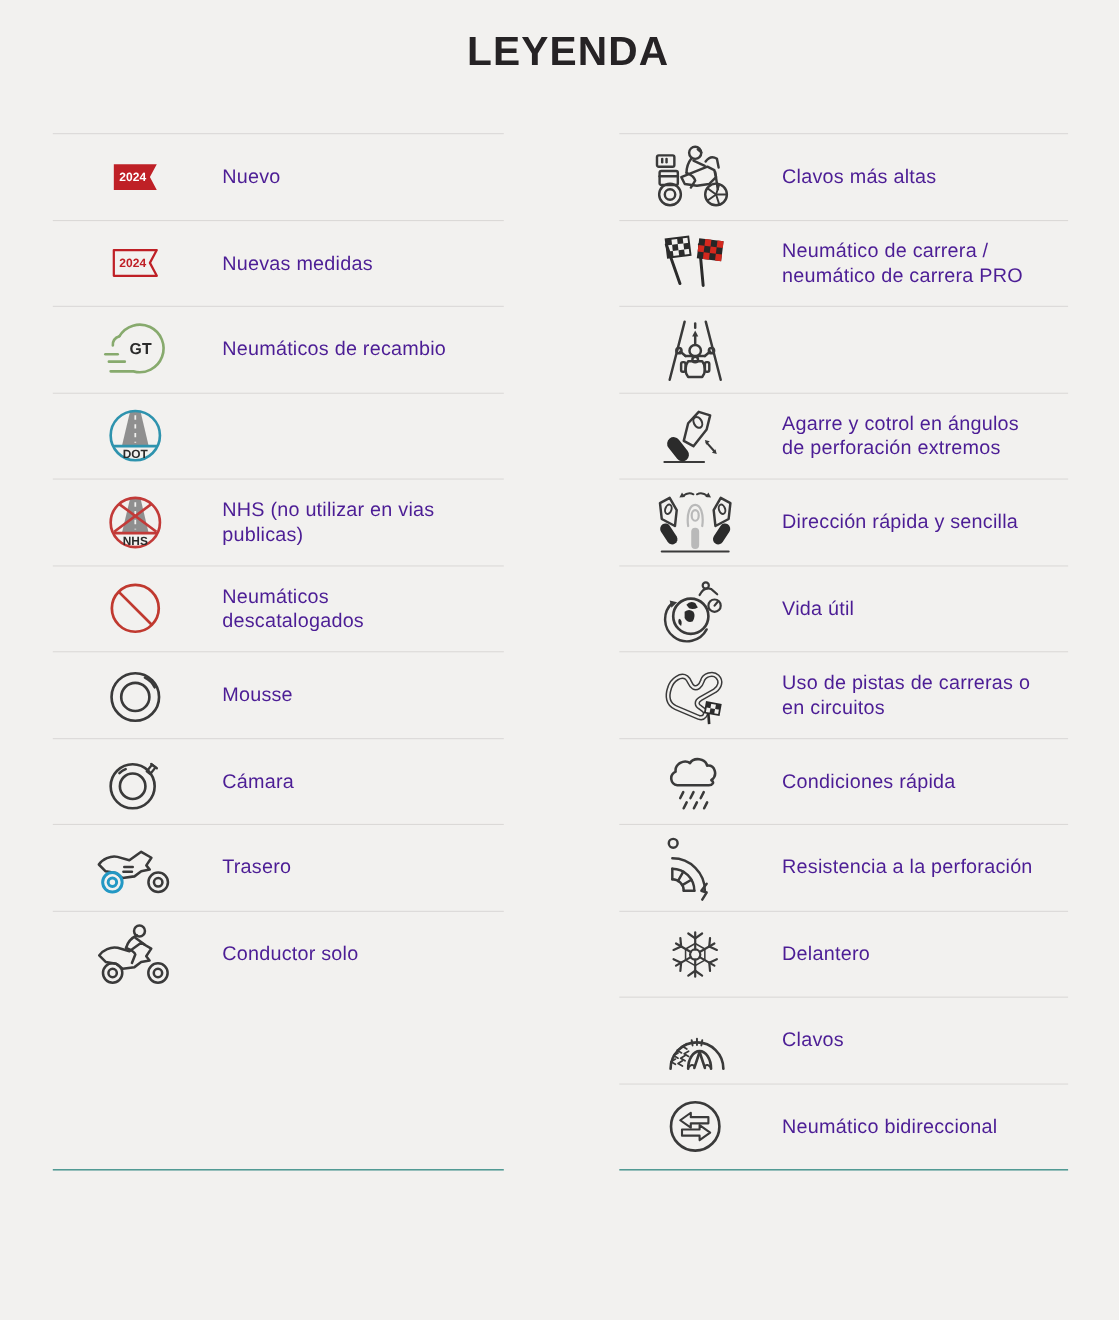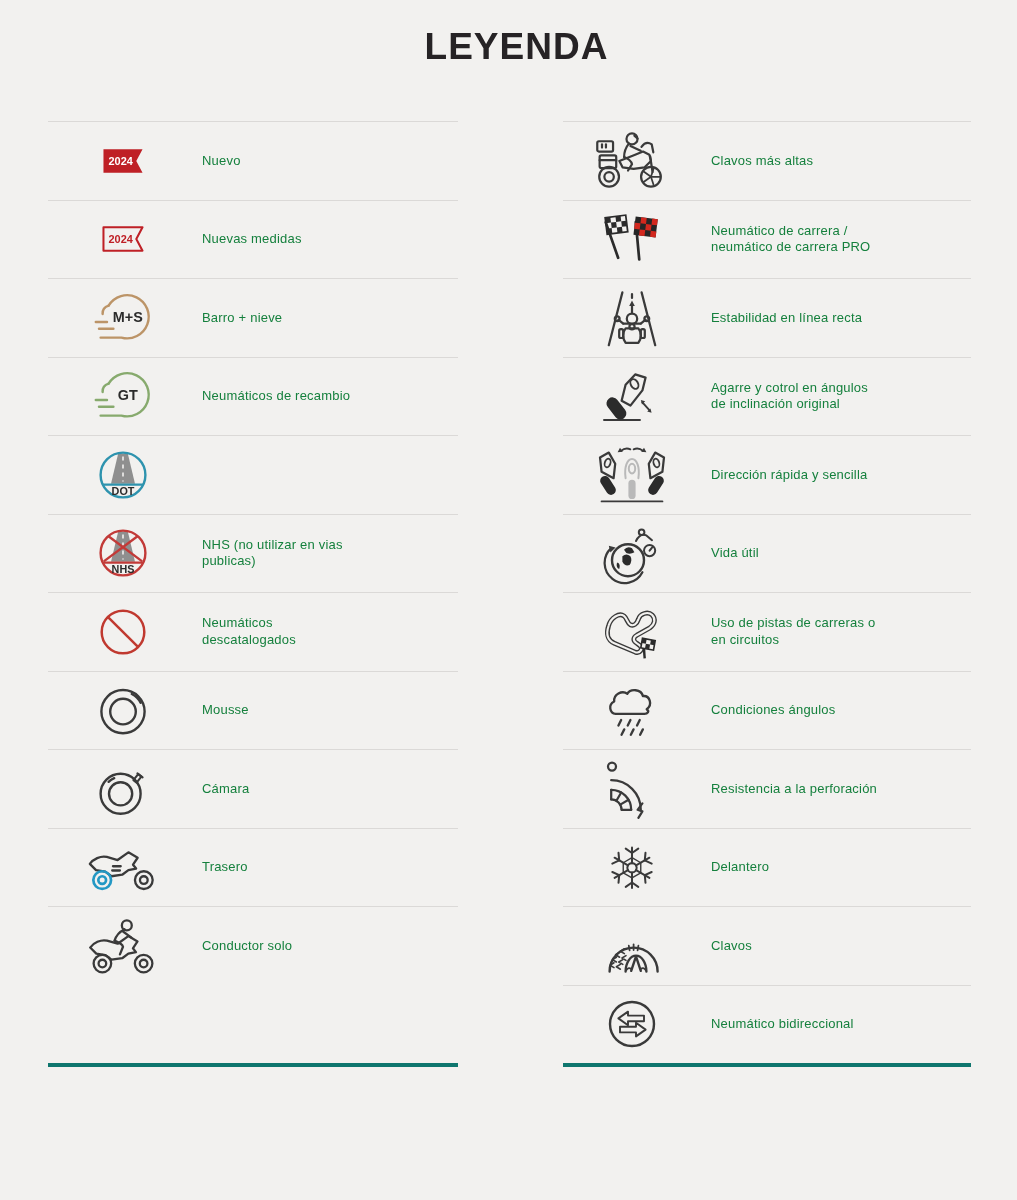--- a/index.html
+++ b/index.html
@@ -17,42 +17,42 @@
     letter-spacing:1px;
     color:#262325;
   }
   .grid{
     margin-top:53px;
     display:grid;
     grid-template-columns:410px 408px;
     column-gap:105px;
     padding:0 46px 0 48px;
   }
-  .col{border-bottom:4px solid #0f766e;}
+  .col{border-bottom:1px solid #0f766e;}
   .row{
     display:flex;
     align-items:center;
     height:78.5px;
     border-top:1px solid #dbd9d7;
     box-sizing:border-box;
   }
   .iconbox{
     width:78px;
     margin-left:36px;
     display:flex;
     justify-content:center;
     align-items:center;
     flex:0 0 78px;
   }
   .col-right .iconbox{margin-left:30px;}
   .label{
     margin-left:40px;
-    font-size:13px;
+    font-size:18px;
     line-height:1.26;
-    color:#15803d;
+    color:#4c1d95;
     letter-spacing:0.2px;
     white-space:pre-line;
   }
   .iconbox svg{display:block;}
 </style>
 </head>
 <body>
 
 <h1 class="page-title">LEYENDA</h1>
 
@@ -73,34 +73,20 @@
     <div class="row">
       <div class="iconbox">
         <svg width="50" height="38" viewBox="0 0 64 46">
           <path d="M7,8 H57 L49,23 57,38 H7 Z" fill="none" stroke="#bf2026" stroke-width="2.6" stroke-linejoin="round"></path>
           <text x="29" y="28" font-size="14" font-weight="700" fill="#bf2026" text-anchor="middle" font-family="Liberation Sans, sans-serif">2024</text>
         </svg>
       </div>
       <div class="label">Nuevas medidas</div>
     </div>
 
-    <div class="row">
-      <div class="iconbox">
-        <svg width="64" height="64" viewBox="0 0 80 80">
-          <g stroke="#bc9467" stroke-width="3" fill="none" stroke-linecap="round">
-            <path d="M22,24.5 A27,27 0 1 1 38,64.5 H12"></path>
-            <path d="M22,24.5 Q14,27 14.5,35"></path>
-            <line x1="6" y1="45" x2="20" y2="45"></line>
-            <line x1="10" y1="53.5" x2="28" y2="53.5"></line>
-          </g>
-          <text x="46" y="45" font-size="18" font-weight="700" fill="#2b2b2b" text-anchor="middle" font-family="Liberation Sans, sans-serif">M+S</text>
-        </svg>
-      </div>
-      <div class="label">Barro + nieve</div>
-    </div>
 
 
     <div class="row">
       <div class="iconbox">
         <svg width="64" height="64" viewBox="0 0 80 80">
           <g stroke="#87aa6d" stroke-width="3" fill="none" stroke-linecap="round">
             <path d="M22,24.5 A27,27 0 1 1 38,64.5 H12"></path>
             <path d="M22,24.5 Q14,27 14.5,35"></path>
             <line x1="6" y1="45" x2="20" y2="45"></line>
             <line x1="10" y1="53.5" x2="28" y2="53.5"></line>
@@ -296,39 +282,38 @@
             <line x1="51" y1="47" x2="57" y2="42"></line>
             <circle cx="58.5" cy="41" r="3"></circle>
             <circle cx="40" cy="41" r="6.5"></circle>
             <circle cx="40" cy="51" r="3.2"></circle>
             <path d="M32,53 C28,58 28,66 32,71 L48,71 C52,66 52,58 48,53 Z"></path>
             <rect x="24" y="54" width="5" height="11" rx="2"></rect>
             <rect x="51" y="54" width="5" height="11" rx="2"></rect>
           </g>
         </svg>
       </div>
-      <div class="label">Estabilidad en línea recta</div>
     </div>
 
     <div class="row">
       <div class="iconbox">
         <svg width="64" height="64" viewBox="0 0 80 80">
           <g stroke="#3a3a3a" stroke-width="2.8" fill="none" stroke-linecap="round" stroke-linejoin="round">
             <line x1="5" y1="70" x2="50" y2="70" stroke-width="2.4"></line>
             <rect x="13" y="40" width="15" height="31" rx="7.5" fill="#2b2b2b" stroke="none" transform="rotate(-38 20.5 55.5)"></rect>
             <path d="M27,46 L32,26 L44,13 L57,17 L53,33 L38,52 Z"></path>
             <ellipse cx="43" cy="25" rx="4.5" ry="6.5" stroke-width="2.4" transform="rotate(-28 43 25)"></ellipse>
             <line x1="53" y1="48" x2="62" y2="58" stroke-width="2.4"></line>
             <polygon points="51,45 56.5,46.5 52.5,50.5" fill="#3a3a3a" stroke="none"></polygon>
             <polygon points="64.5,61 59,59.5 63,55.5" fill="#3a3a3a" stroke="none"></polygon>
           </g>
         </svg>
       </div>
       <div class="label">Agarre y cotrol en ángulos
-de inclinación original</div>
+de perforación extremos</div>
     </div>
 
     <div class="row">
       <div class="iconbox">
         <svg width="78" height="64" viewBox="0 0 96 80">
           <g stroke="#b9b9b9" stroke-width="2.5" fill="none" stroke-linecap="round" stroke-linejoin="round">
             <rect x="43.5" y="46" width="9" height="24" rx="4.5" fill="#b9b9b9" stroke="none"></rect>
             <path d="M40,44 C38,30 42,20 48,20 C54,20 58,30 56,44"></path>
             <ellipse cx="48" cy="32" rx="4" ry="6"></ellipse>
           </g>
@@ -395,21 +380,21 @@
             <path d="M19,45 C11,44 9,33 17,29 C16,20 27,14 34,19 C38,12 52,13 54,22 C63,21 67,33 59,39 C63,42 60,45 56,45 Z"></path>
             <line x1="26" y1="53" x2="22.5" y2="60"></line>
             <line x1="38" y1="53" x2="34.5" y2="60"></line>
             <line x1="50" y1="53" x2="46.5" y2="60"></line>
             <line x1="30" y1="65" x2="26.5" y2="72"></line>
             <line x1="42" y1="65" x2="38.5" y2="72"></line>
             <line x1="54" y1="65" x2="50.5" y2="72"></line>
           </g>
         </svg>
       </div>
-      <div class="label">Condiciones ángulos</div>
+      <div class="label">Condiciones rápida</div>
     </div>
 
     <div class="row">
       <div class="iconbox">
         <svg width="64" height="64" viewBox="0 0 80 80">
           <g stroke="#3a3a3a" stroke-width="2.8" fill="none" stroke-linecap="round" stroke-linejoin="round">
             <circle cx="15" cy="12" r="5"></circle>
             <path d="M14,53 A13,13 0 0 1 27,66"></path>
             <path d="M14,41 A25,25 0 0 1 39,66"></path>
             <line x1="14" y1="53" x2="14" y2="41"></line>

